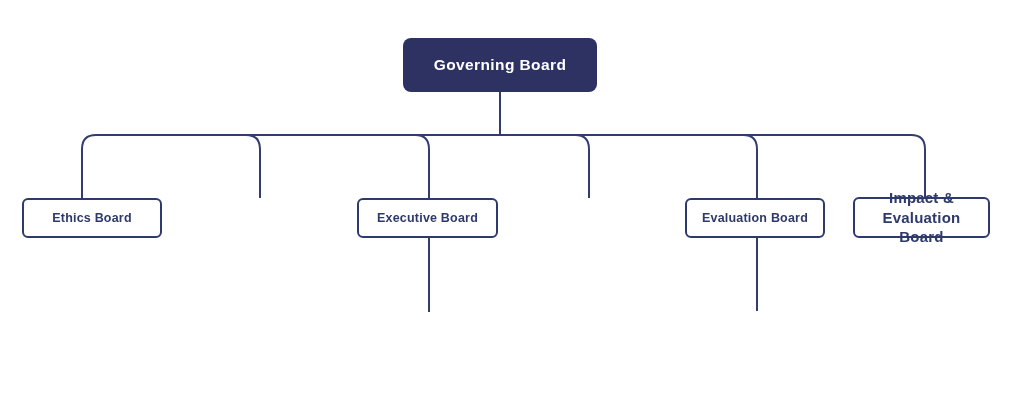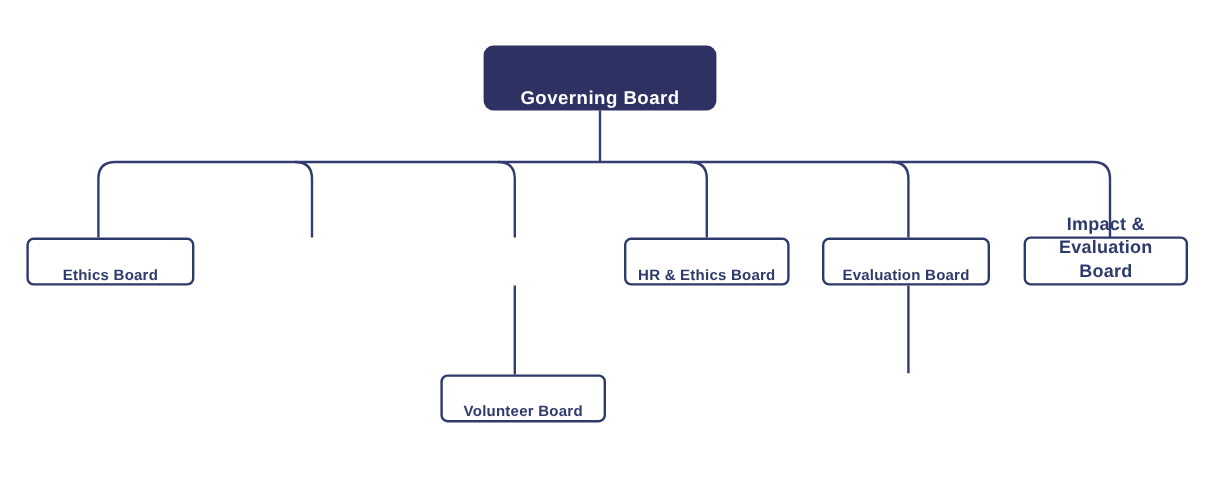--- a/index.html
+++ b/index.html
@@ -18,21 +18,21 @@
   svg.connectors {
     position: absolute;
     left: 0;
     top: 0;
     width: 1024px;
     height: 406px;
   }
   .node {
     position: absolute;
     display: flex;
-    align-items: flex-end;
+    align-items: center;
     justify-content: center;
     text-align: center;
     box-sizing: border-box;
     font-weight: bold;
   }
   .node.root {
     left: 403px;
     top: 38px;
     width: 194px;
     height: 54px;
@@ -84,31 +84,28 @@
 
   <div class="node root">
     <span class="lbl">Governing Board</span>
   </div>
 
   <div class="node child legal">
     <span class="lbl">Ethics Board</span>
   </div>
 
 
+  <div class="node child executive">
+    <span class="lbl">Executive Board</span>
+  </div>
 
-  <div class="node child hr">
-    <span class="lbl">HR &amp; Ethics Board</span>
-  </div>
 
   <div class="node child fundraising">
     <span class="lbl">Evaluation Board</span>
   </div>
 
   <div class="node child twoline impact">
     <span class="lbl">Impact &amp; Evaluation Board</span>
   </div>
 
-  <div class="node child volunteer">
-    <span class="lbl">Volunteer Board</span>
-  </div>
 
 
 </div>
 
 </body></html>

